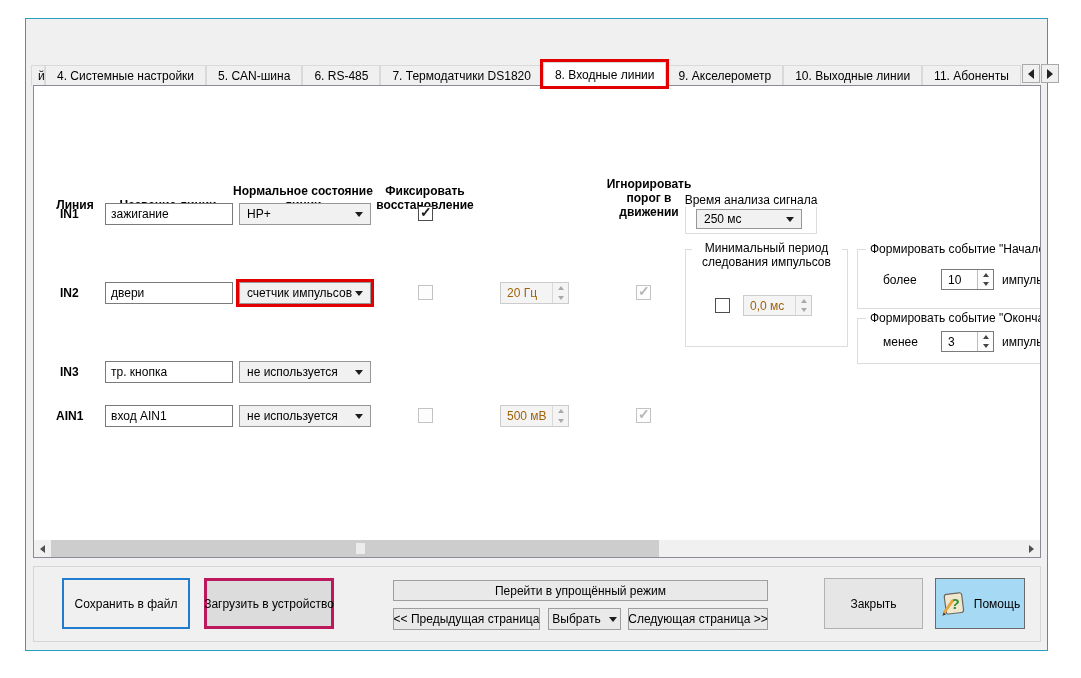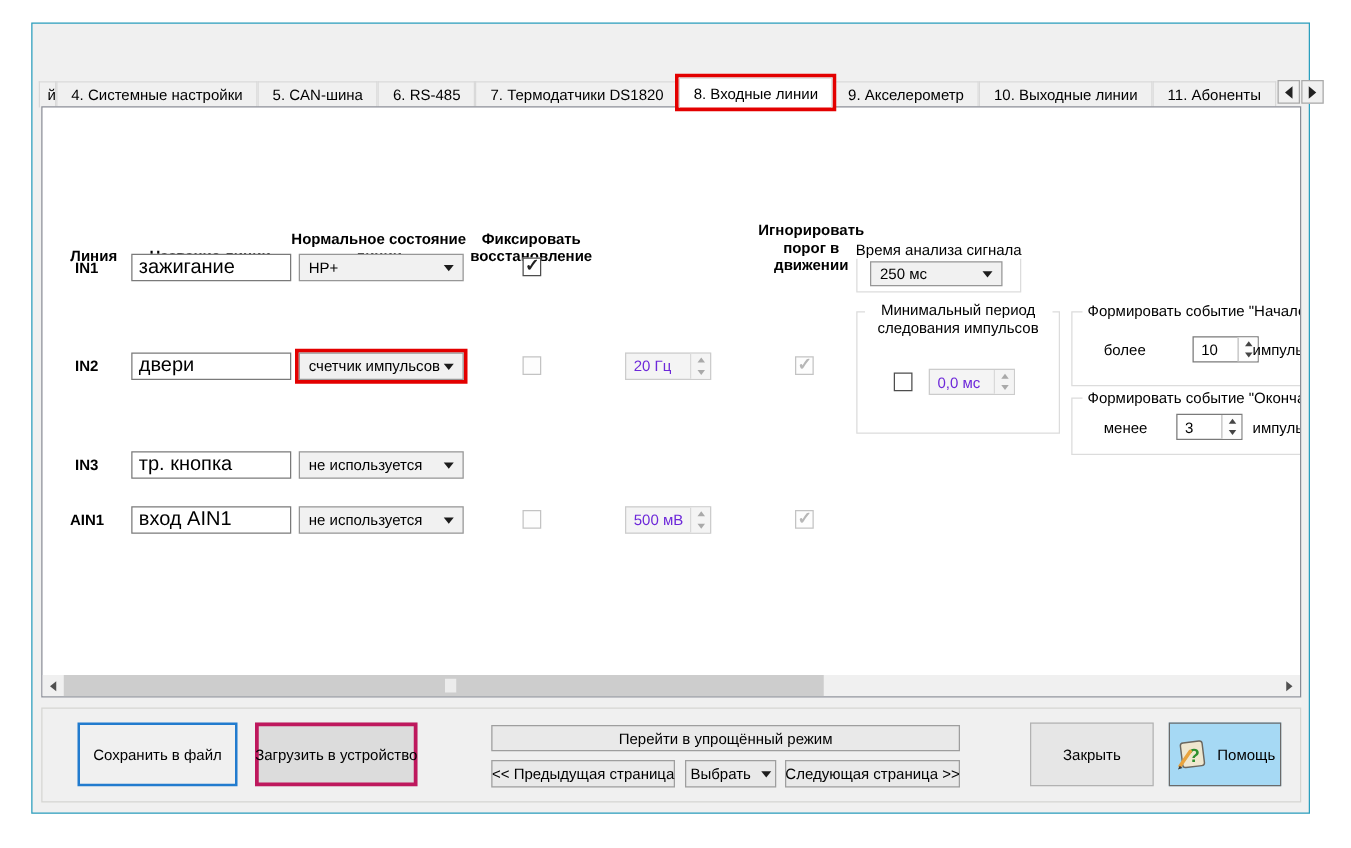--- a/index.html
+++ b/index.html
@@ -35,42 +35,42 @@
   .tri-right { width:0;height:0;border-top:5px solid transparent;border-bottom:5px solid transparent;border-left:6px solid #222; }
 
   
   .content { position:absolute; left:7px; top:66px; width:1008px; height:473px;
              background:#fff; border:1px solid #898c95; overflow:hidden; }
 
   .col-h { position:absolute; font-weight:bold; text-align:center; line-height:14px;margin-top:36px; }
 
   .row-label { position:absolute; font-weight:bold; }
   .ti { position:absolute; height:22px; border:1px solid #7a7a7a; background:#fff;
-        padding:0 5px; font-family:"Liberation Sans",sans-serif; font-size:16px; }
+        padding:0 5px; font-family:"Liberation Sans",sans-serif; font-size:12px; }
   .combo { position:absolute; height:22px; background:#f1f1f1; border:1px solid #979797;
            display:flex; align-items:center; padding:0 7px; }
   .combo-text { white-space:nowrap; overflow:hidden; }
   .combo-arrow { margin-left:auto; width:0; height:0; border-left:4px solid transparent;
                  border-right:4px solid transparent; border-top:5px solid #1c1c1c; }
 
   .checkbox { position:absolute; width:15px; height:15px; background:#fff;
               border:1px solid #4d4d4d; }
   .checkbox.checked::after { content:"✓"; position:absolute; left:1px; top:-3px;
               font-size:14px; font-weight:bold; color:#222; }
   .checkbox.disabled { border-color:#c3c3c3; background:#fdfdfd; }
   .checkbox.disabled.checked::after { color:#b7b7b7; }
 
   .spinner { position:absolute; height:22px; display:flex; background:#fff;
              border:1px solid #7a7a7a; }
   .spin-value { flex:1; display:flex; align-items:center; padding-left:6px; white-space:nowrap; }
   .spin-btns { width:16px; border-left:1px solid #bdbdbd; display:flex; flex-direction:column; background:#fdfdfd; }
   .spin-half { flex:1; display:flex; align-items:center; justify-content:center; }
   .tri-up   { width:0;height:0;border-left:3.5px solid transparent;border-right:3.5px solid transparent;border-bottom:4px solid #444; }
   .tri-down { width:0;height:0;border-left:3.5px solid transparent;border-right:3.5px solid transparent;border-top:4px solid #444; }
-  .spinner.disabled { background:#f4f4f4; border-color:#cccccc; color:#6d28d9; }
+  .spinner.disabled { background:#f4f4f4; border-color:#cccccc; color:#a16207; }
   .spinner.disabled .spin-btns { background:#f4f4f4; border-left-color:#d9d9d9; }
   .spinner.disabled .tri-up { border-bottom-color:#a9a9a9; }
   .spinner.disabled .tri-down { border-top-color:#a9a9a9; }
 
   .groupbox { position:absolute; border:1px solid #dcdcdc; }
   .gb-caption { position:absolute; top:-8px; left:50%; transform:translateX(-50%);
                 background:#fff; padding:0 4px; white-space:nowrap; }
   .gb-caption.wrap2 { white-space:normal; width:150px; text-align:center; top:-9px; line-height:14px; }
   .gb-caption.left { left:8px; transform:none; }
 
@@ -213,21 +213,21 @@
           <span class="spin-half">
               <span class="tri-down"></span>
             </span>
         </span>
       </div>
     </div>
 
     <div class="groupbox" style="left:823px; top:163px; width:215px; height:60px;">
       <span class="gb-caption left">Формировать событие "Начало</span>
       <span class="inline-label" style="left:25px; top:23px;">более</span>
-      <div class="spinner" style="left:96px; top:19px; width:53px; height:21px;">
+      <div class="spinner" style="left:83px; top:19px; width:53px; height:21px;">
         <span class="spin-value">10</span>
         <span class="spin-btns">
           <span class="spin-half">
               <span class="tri-up"></span>
             </span>
           <span class="spin-half">
               <span class="tri-down"></span>
             </span>
         </span>
       </div>

